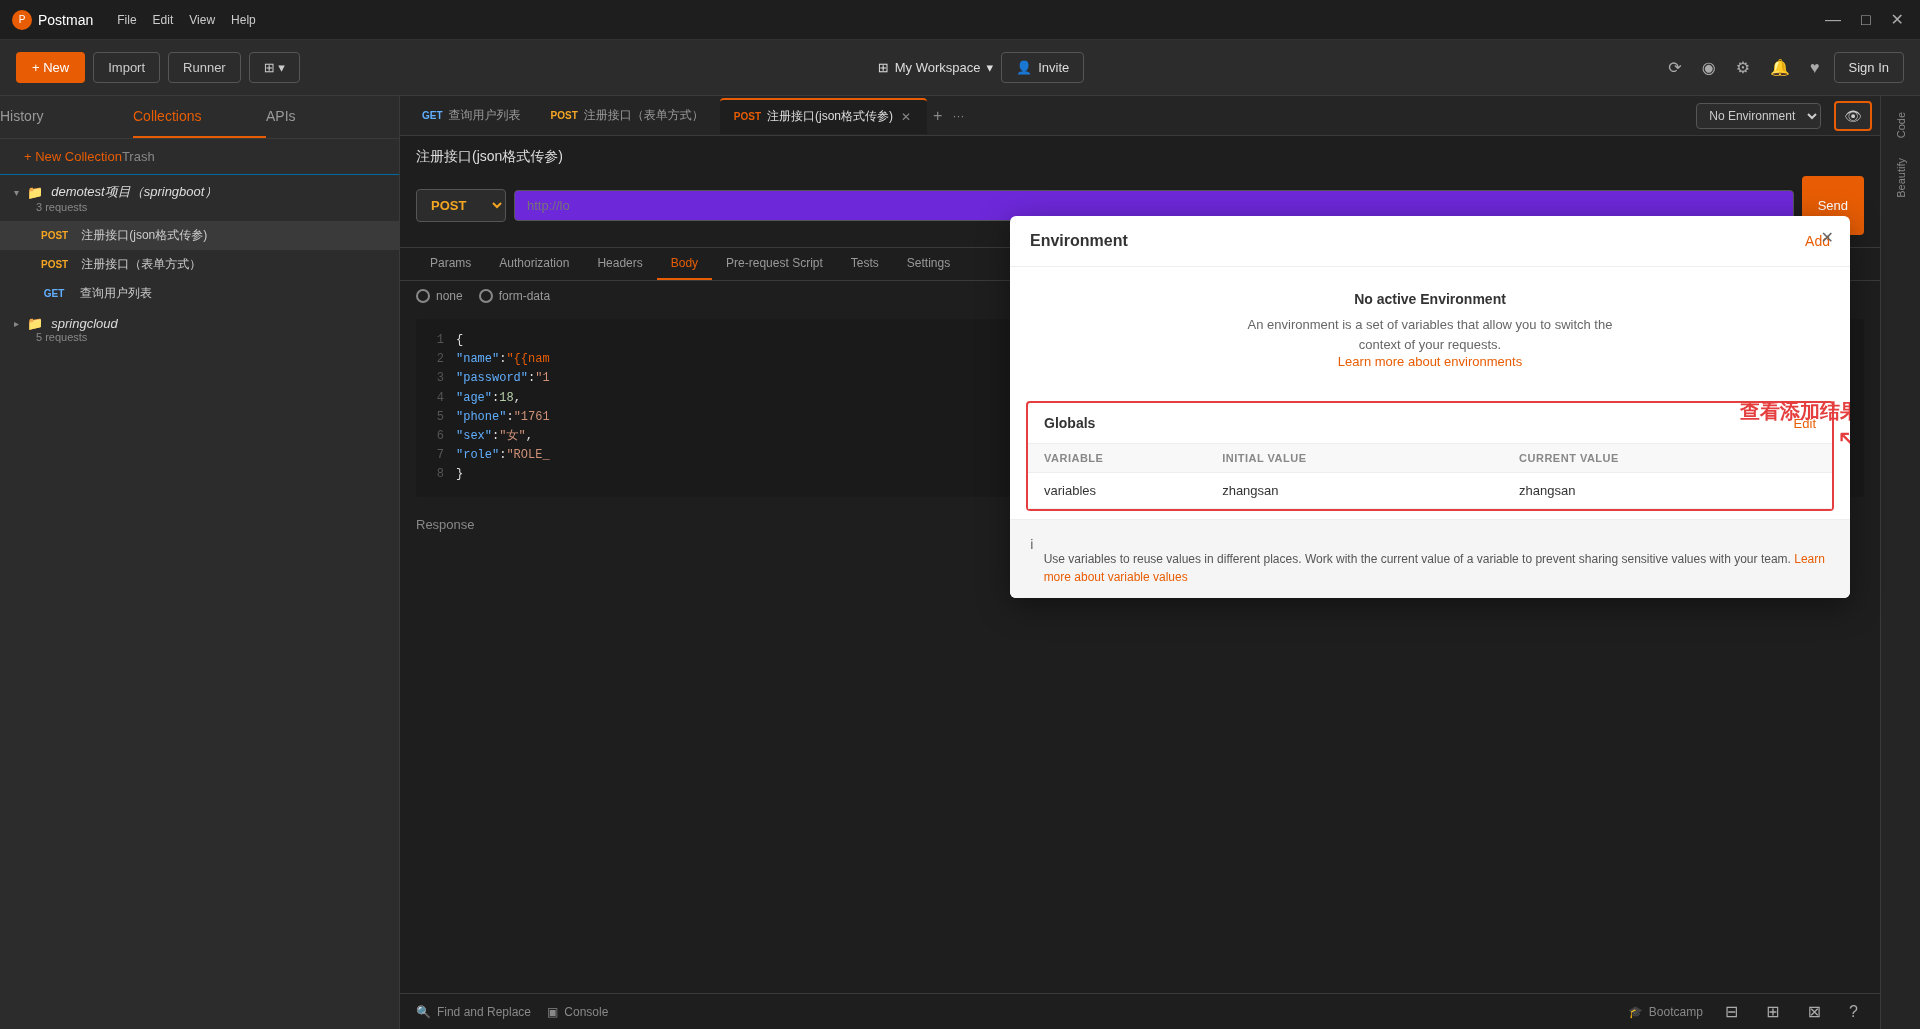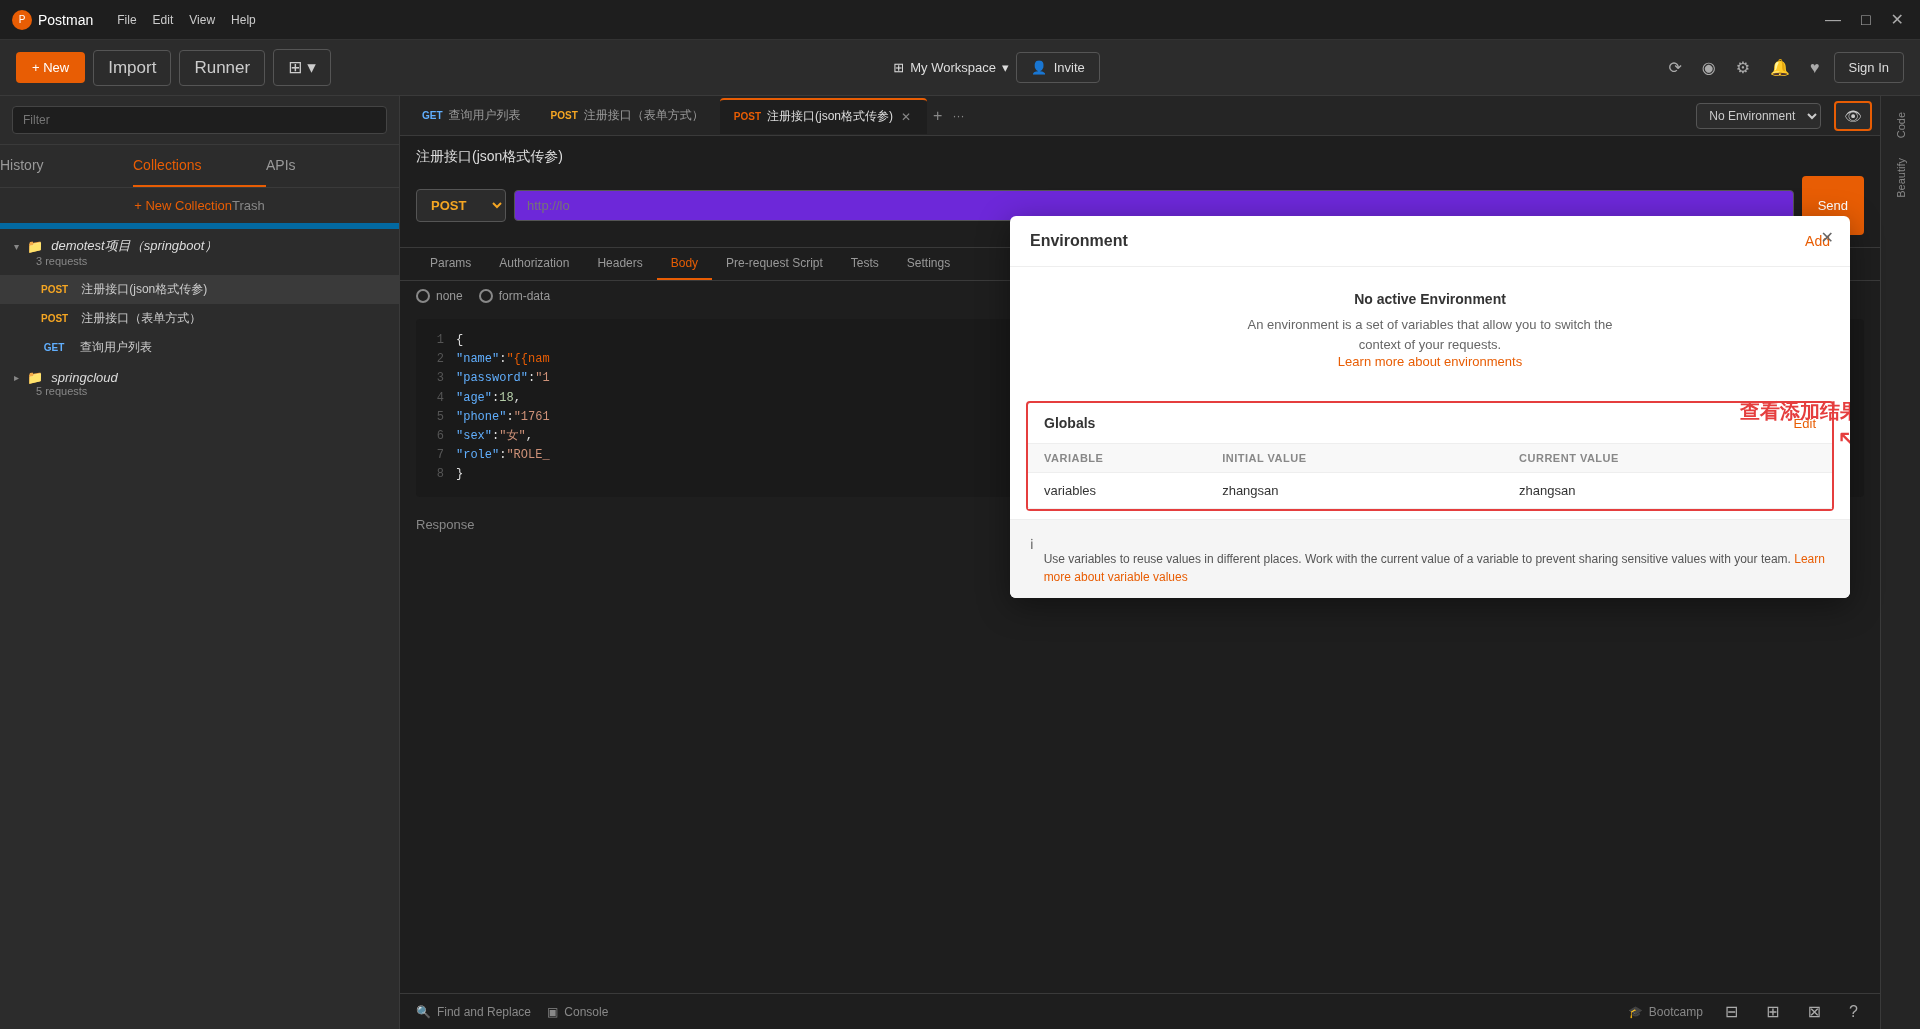--- a/index.html
+++ b/index.html
@@ -10,39 +10,39 @@
     .titlebar-logo { display: flex; align-items: center; gap: 6px; color: #fff; font-size: 14px; font-weight: 500; }
     .logo-icon { width: 20px; height: 20px; background: #e85d04; border-radius: 50%; display: flex; align-items: center; justify-content: center; font-size: 10px; color: white; }
     .titlebar-menu { display: flex; gap: 16px; margin-left: 16px; }
     .menu-item { color: #ccc; font-size: 12px; cursor: pointer; }
     .window-controls { margin-left: auto; display: flex; gap: 12px; }
     .win-btn { background: none; border: none; color: #aaa; cursor: pointer; font-size: 16px; padding: 0 4px; }
 
     
     .toolbar { background: #2c2c2c; height: 56px; display: flex; align-items: center; padding: 0 16px; gap: 8px; border-bottom: 1px solid #3a3a3a; }
     .btn-new { background: #e85d04; color: white; border: none; border-radius: 4px; padding: 8px 16px; cursor: pointer; font-size: 13px; display: flex; align-items: center; gap: 6px; font-weight: 500; }
-    .btn-toolbar { background: transparent; color: #ccc; border: 1px solid #555; border-radius: 4px; padding: 7px 14px; cursor: pointer; font-size: 17px; }
+    .btn-toolbar { background: transparent; color: #ccc; border: 1px solid #555; border-radius: 4px; padding: 7px 14px; cursor: pointer; font-size: 13px; }
     .workspace-btn { display: flex; align-items: center; gap: 6px; background: transparent; border: none; color: #ddd; cursor: pointer; font-size: 13px; margin-left: auto; }
     .invite-btn { display: flex; align-items: center; gap: 6px; background: transparent; border: 1px solid #555; border-radius: 4px; padding: 7px 14px; color: #ddd; cursor: pointer; font-size: 13px; }
     .toolbar-right { display: flex; align-items: center; gap: 8px; margin-left: auto; }
     .icon-btn { background: none; border: none; color: #aaa; cursor: pointer; font-size: 16px; padding: 6px; border-radius: 4px; }
     .sign-in-btn { background: transparent; color: #ddd; border: 1px solid #555; border-radius: 4px; padding: 7px 14px; cursor: pointer; font-size: 13px; }
 
     
     .main { display: flex; height: calc(1029px - 40px - 56px); }
 
     
     .sidebar { width: 400px; background: #2c2c2c; border-right: 1px solid #3a3a3a; display: flex; flex-direction: column; flex-shrink: 0; }
     .sidebar-search { padding: 10px 12px; border-bottom: 1px solid #3a3a3a; }
     .search-input { width: 100%; background: #1e1e1e; border: 1px solid #444; border-radius: 4px; padding: 6px 10px; color: #ccc; font-size: 12px; outline: none; }
     .sidebar-tabs { display: flex; border-bottom: 1px solid #3a3a3a; }
     .sidebar-tab { flex: 1; text-align: left; padding: 12px 0; cursor: pointer; font-size: 14px; color: #999; border-bottom: 2px solid transparent; }
     .sidebar-tab.active { color: #e85d04; border-bottom-color: #e85d04; font-weight: 500; }
     .sidebar-tab.inactive { color: #999; }
-    .sidebar-actions { display: flex; align-items: center; justify-content: center; padding: 10px 0; border-bottom: 6px solid #0369a1; }
+    .sidebar-actions { display: flex; align-items: center; justify-content: flex-start; padding: 10px 24px; border-bottom: 1px solid #0369a1; }
     .new-collection-btn { color: #e85d04; background: none; border: none; cursor: pointer; font-size: 13px; display: flex; align-items: center; gap: 4px; }
     .trash-btn { color: #888; background: none; border: none; cursor: pointer; font-size: 13px; }
 
     
     .sidebar-content { overflow-y: auto; flex: 1; }
     .collection-item { padding: 8px 14px; cursor: pointer; }
     .collection-header { display: flex; align-items: center; gap: 8px; }
     .collection-name { font-size: 13px; color: #ddd; font-style: italic; }
     .collection-meta { font-size: 11px; color: #888; margin-left: 22px; }
     .request-item { display: flex; align-items: center; gap: 8px; padding: 6px 14px 6px 36px; cursor: pointer; }
@@ -182,23 +182,20 @@
     <button class="icon-btn">⚙</button>
     <button class="icon-btn">🔔</button>
     <button class="icon-btn">♥</button>
     <button class="sign-in-btn">Sign In</button>
   </div>
 </div>
 
 <div class="main">
 
   <div class="sidebar">
-    <div class="sidebar-search">
-      <input type="text" class="search-input" placeholder="Filter" style="">
-    </div>
     <div class="sidebar-tabs">
       <div class="sidebar-tab inactive">History</div>
       <div class="sidebar-tab active">Collections</div>
       <div class="sidebar-tab inactive">APIs</div>
     </div>
     <div class="sidebar-actions">
       <button class="new-collection-btn">+ New Collection</button>
       <button class="trash-btn">Trash</button>
     </div>
     <div class="sidebar-content">

